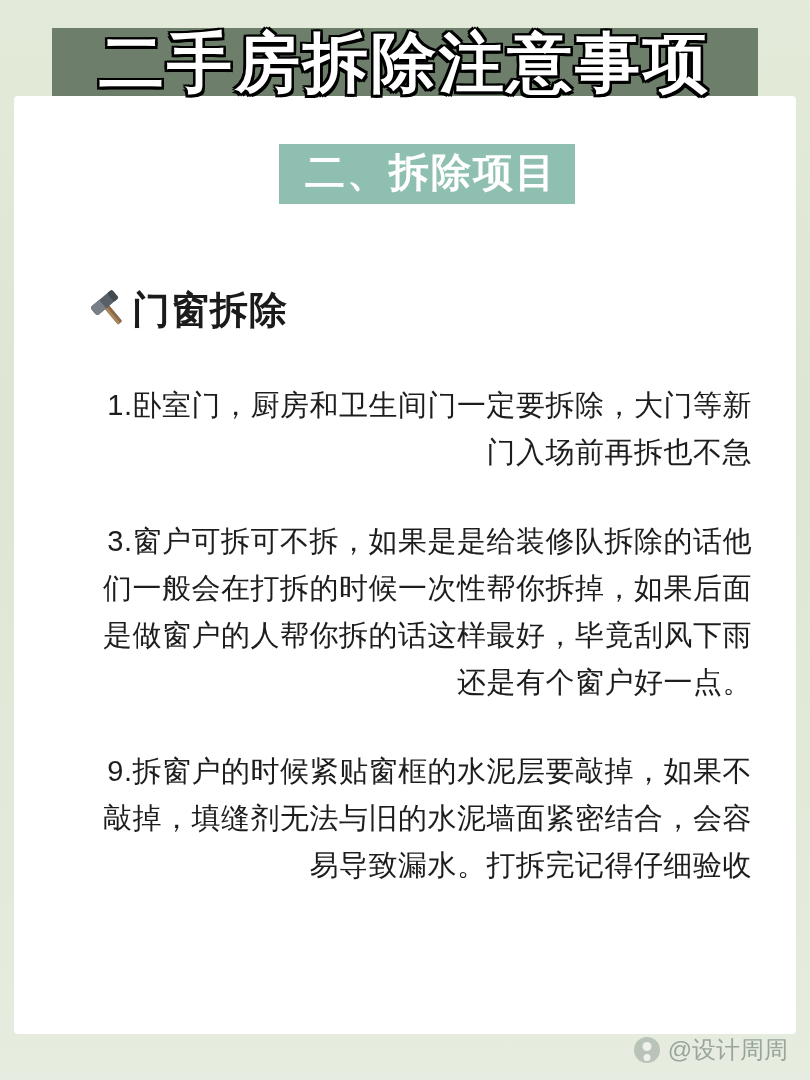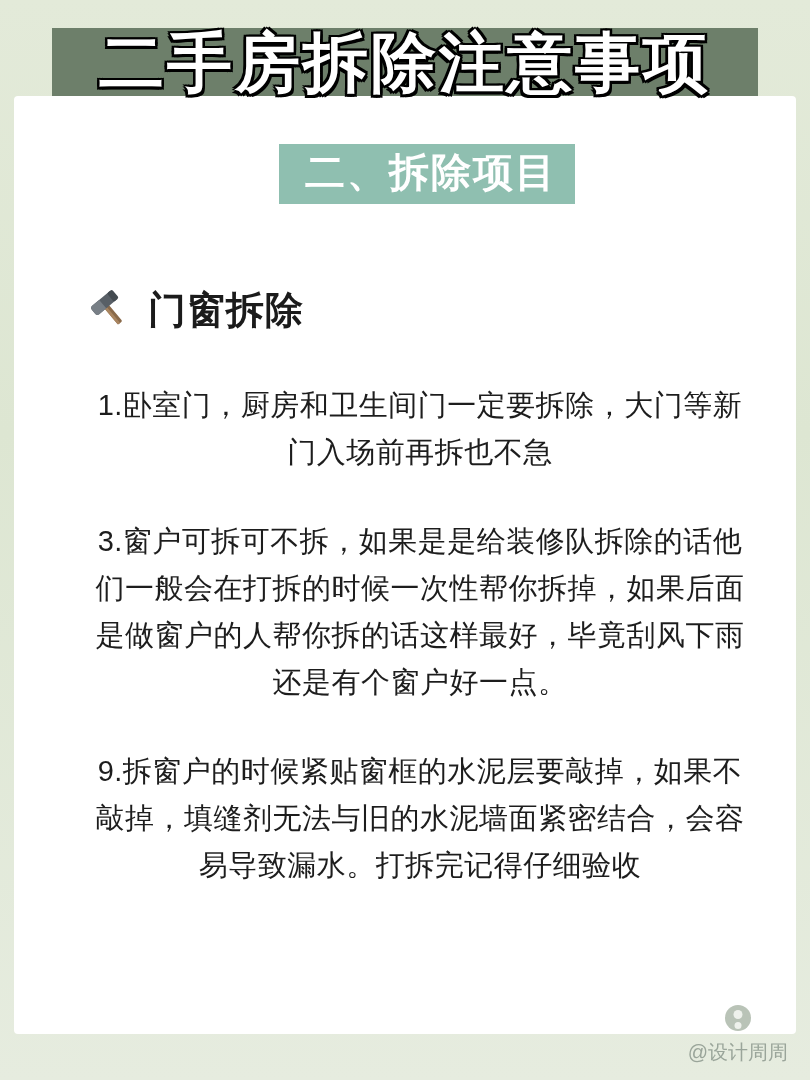--- a/index.html
+++ b/index.html
@@ -77,21 +77,21 @@
     white-space: nowrap;
   }
 
   
   .sub-heading {
     position: absolute;
     left: 88px;
     top: 288px;
     display: flex;
     align-items: center;
-    gap: 16px;
+    gap: 0;
   }
   .hammer-icon {
     width: 44px;
     height: 44px;
     display: block;
   }
   .sub-heading-text {
     font-size: 38px;
     font-weight: bold;
     color: #1b1b1b;
@@ -105,36 +105,35 @@
     left: 88px;
     top: 382px;
     width: 664px;
   }
   .para {
     font-size: 29px;
     line-height: 47px;
     color: #1d1d1d;
     margin: 0 0 42px 0;
     letter-spacing: 0.5px;
-    text-align: center;
+    text-align: right;
     word-break: break-all;
   }
   .para:last-child { margin-bottom: 0; }
 
   
   .watermark {
     position: absolute;
     right: 22px;
     bottom: 14px;
     display: flex;
     align-items: center;
     gap: 8px;
     color: #9aa59a;
-    font-size: 20px;
-    flex-direction: column;
+    font-size: 24px;
   }
   .wm-avatar {
     width: 26px;
     height: 26px;
     border-radius: 50%;
     background: #b9c3b7;
     position: relative;
     flex: 0 0 auto;
   }
   .wm-avatar::after {

